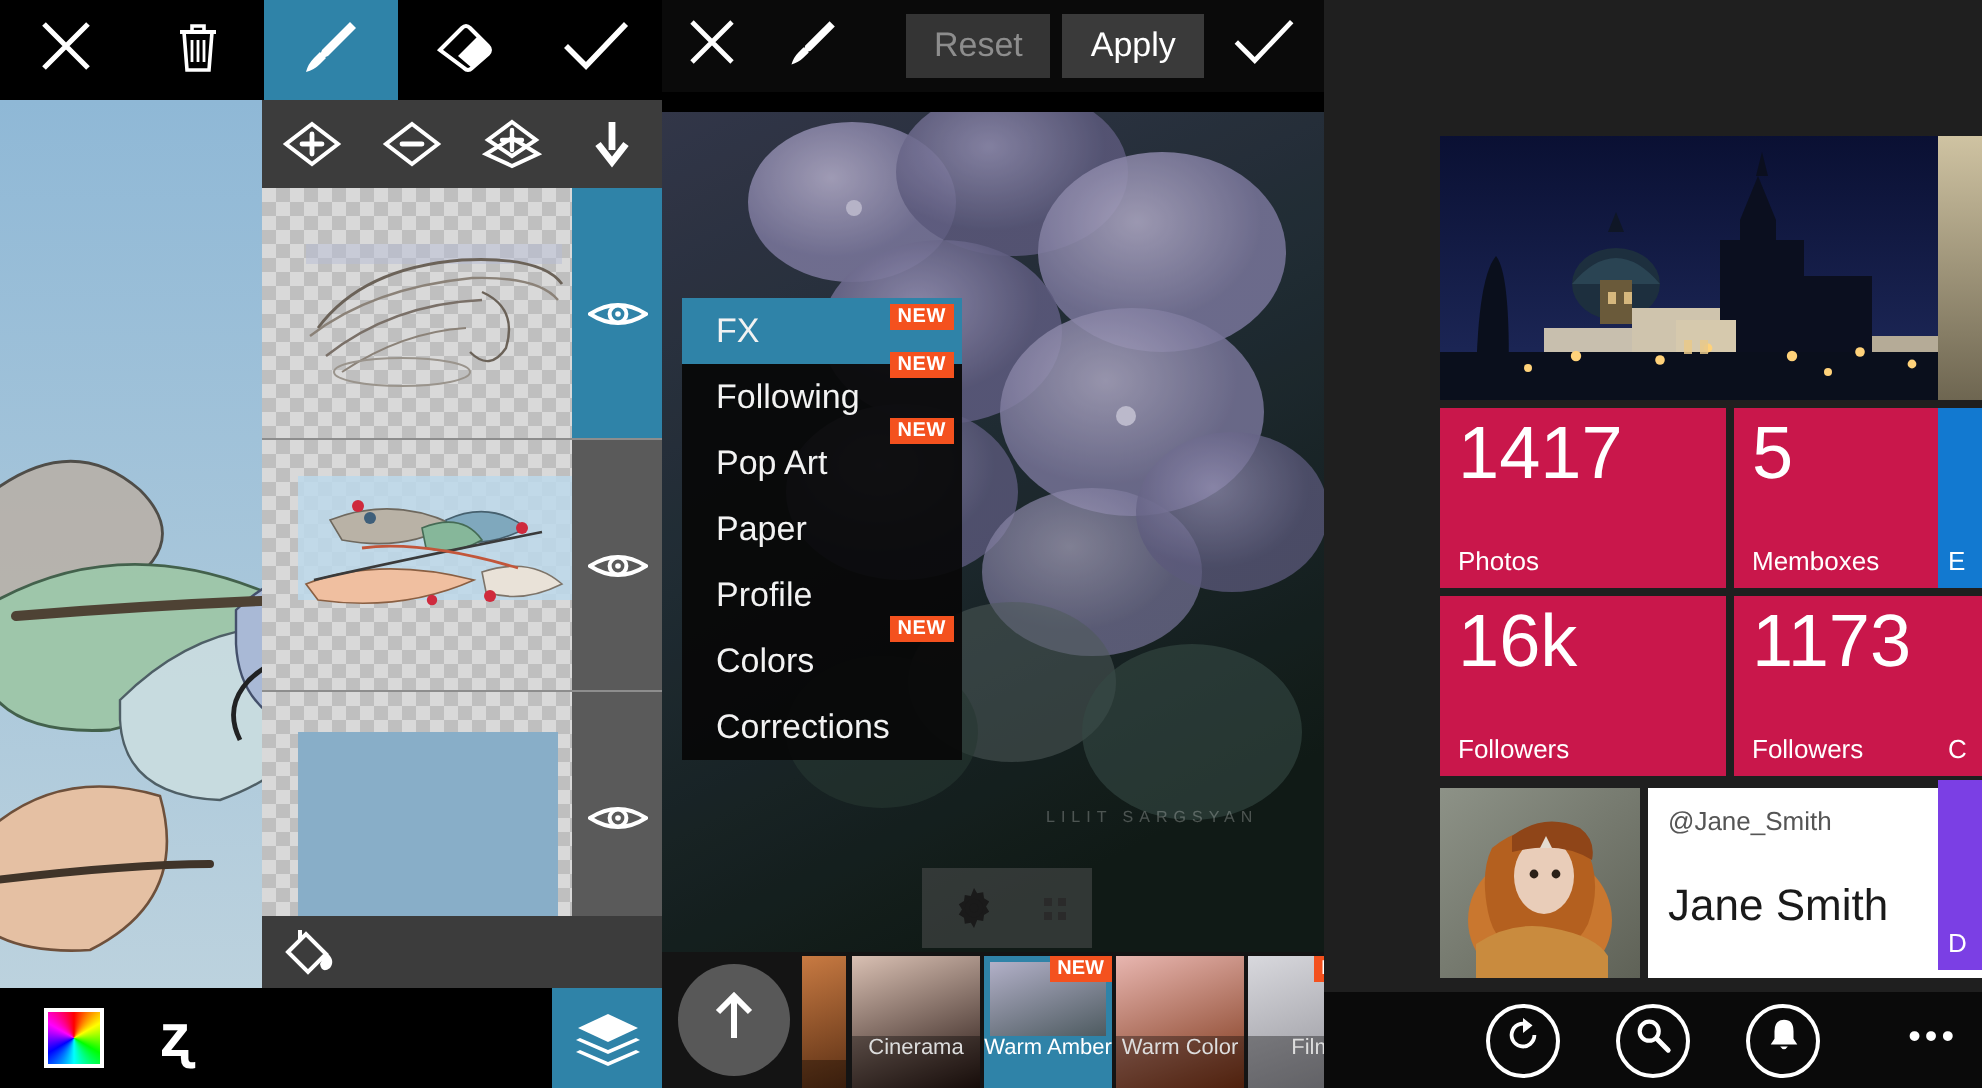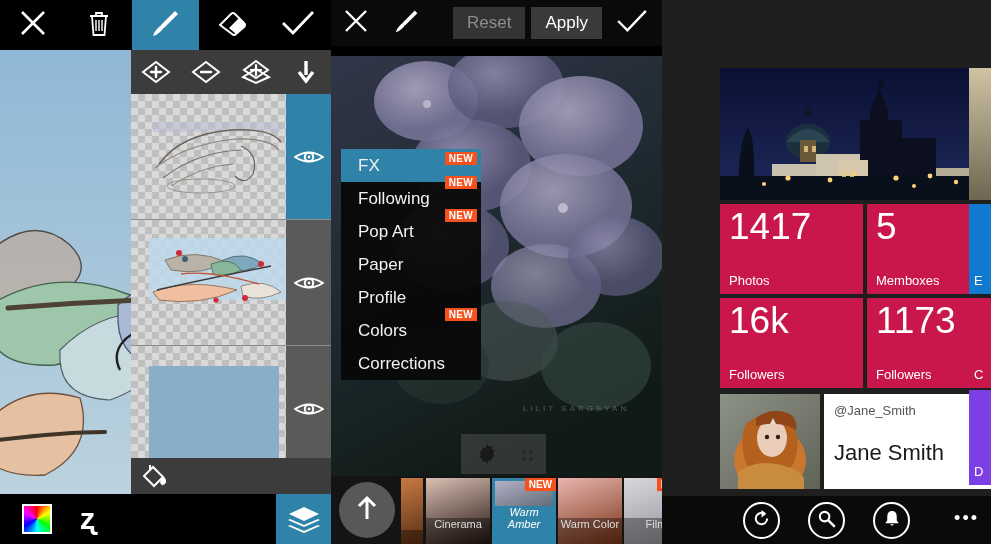--- a/index.html
+++ b/index.html
@@ -50,21 +50,21 @@
   .newbadge{position:absolute;right:-14px;top:-4px;background:#f4511e;color:#fff;font-size:10px;
       font-weight:bold;padding:1px 4px;letter-spacing:.3px;}
   .gearbox{position:absolute;left:130px;top:434px;width:85px;height:40px;background:rgba(90,90,90,.45);}
   .p2-strip{position:absolute;bottom:0;left:0;width:331px;height:68px;background:#141414;display:flex;align-items:flex-end;}
   .upbtn{width:56px;height:56px;border-radius:50%;background:#585858;margin:0 6px 6px 8px;flex:none;
       display:flex;align-items:center;justify-content:center;}
   .thumb{position:relative;width:64px;height:66px;flex:none;margin-right:2px;overflow:hidden;}
   .thumb .tlbl{position:absolute;bottom:0;left:0;right:0;text-align:center;font-size:11px;color:#ddd;
       padding-bottom:14px;background:rgba(0,0,0,.35);}
   .thumb.sel{outline:3px solid #2f83a8;outline-offset:-3px;}
-  .thumb.sel .tlbl{color:#fff;background:#2f83a8;font-style:italic;}
+  .thumb.sel .tlbl{color:#fff;background:#2f83a8;}
   .thumb .tnew{position:absolute;right:0;top:0;background:#f4511e;color:#fff;font-size:10px;font-weight:bold;padding:1px 4px;}
 
   
   .p3-head{position:absolute;top:0;left:0;width:329px;height:64px;}
   .p3-logo{position:absolute;left:14px;top:6px;display:flex;align-items:center;color:#fff;
       font-size:31px;font-weight:300;letter-spacing:-.5px;}
   .p3-pivot{position:absolute;left:14px;top:44px;color:#fff;font-size:15px;font-weight:bold;}
   .p3-pivot2{position:absolute;right:-6px;top:44px;color:#fff;font-size:15px;font-weight:bold;}
   .p3-body{position:absolute;top:68px;left:26px;width:290px;padding-left:32px;}
   .hero{position:relative;width:290px;height:132px;overflow:hidden;

